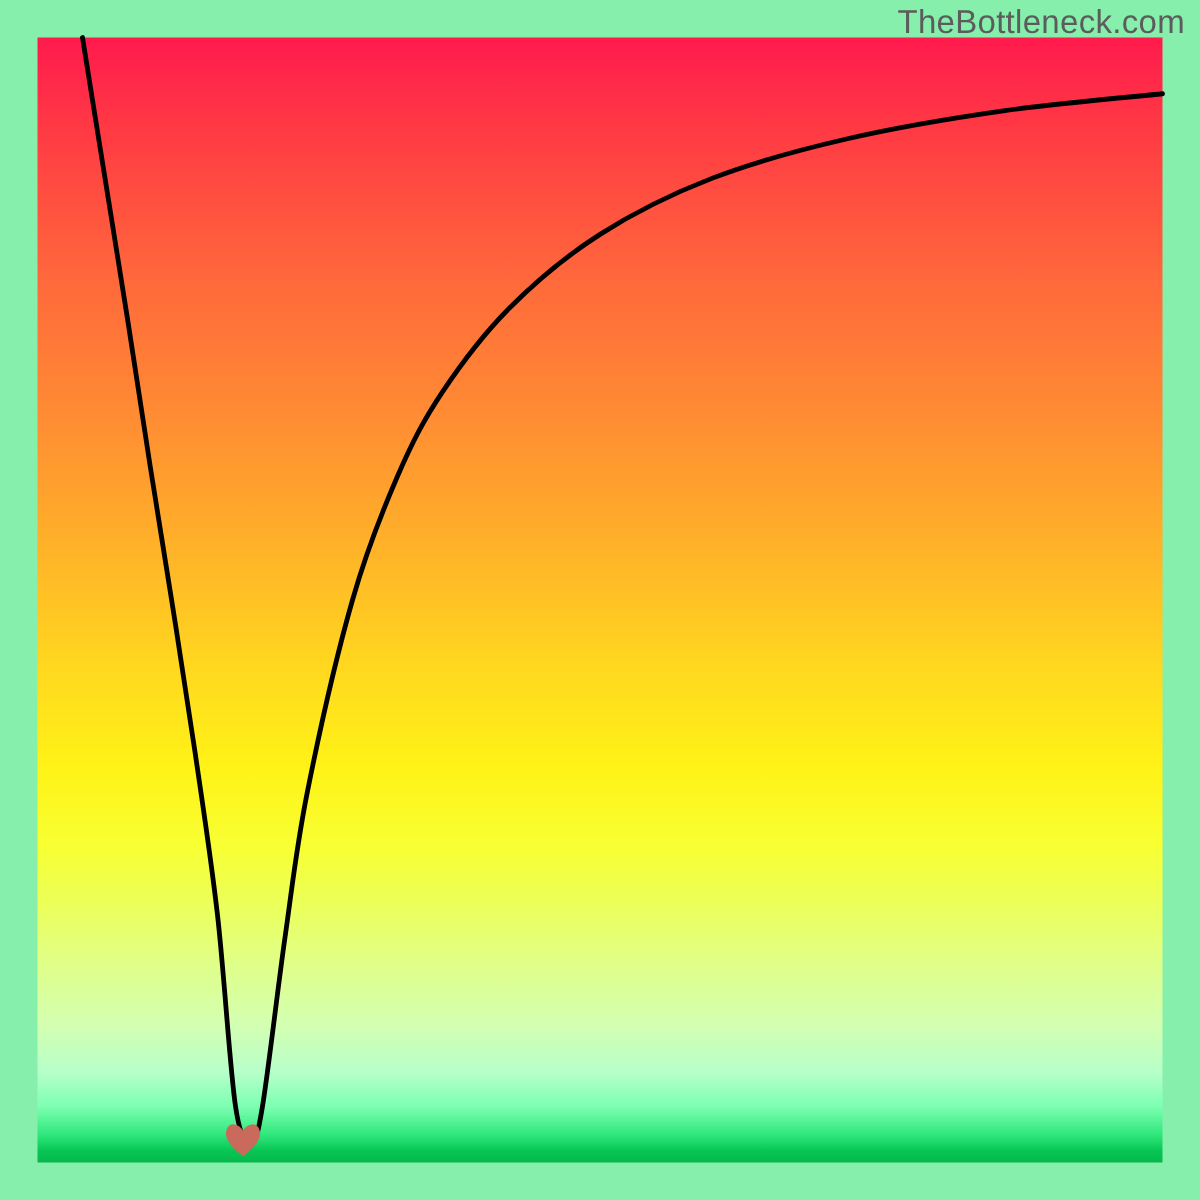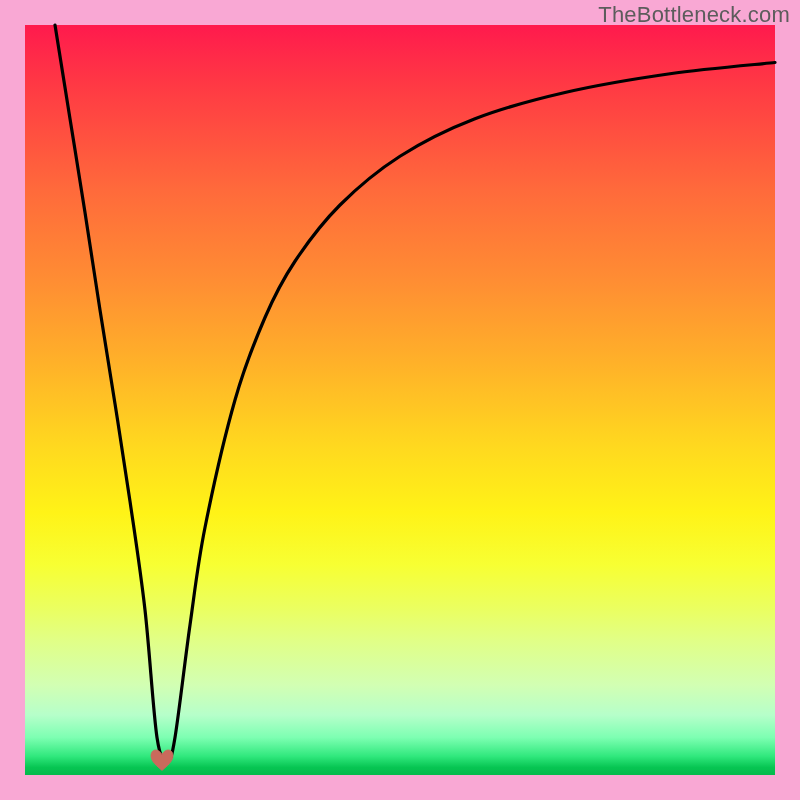--- a/index.html
+++ b/index.html
@@ -7,21 +7,21 @@
     padding: 0;
     width: 800px;
     height: 800px;
     background: #000;
     overflow: hidden;
   }
   .stage {
     position: relative;
     width: 800px;
     height: 800px;
-    background: #f9a8d4;
+    background: #86efac;
   }
   .plot-area {
     position: absolute;
     left: 25px;
     top: 25px;
     width: 750px;
     height: 750px;
     background: linear-gradient(
       to bottom,
       #ff1a4d 0%,

